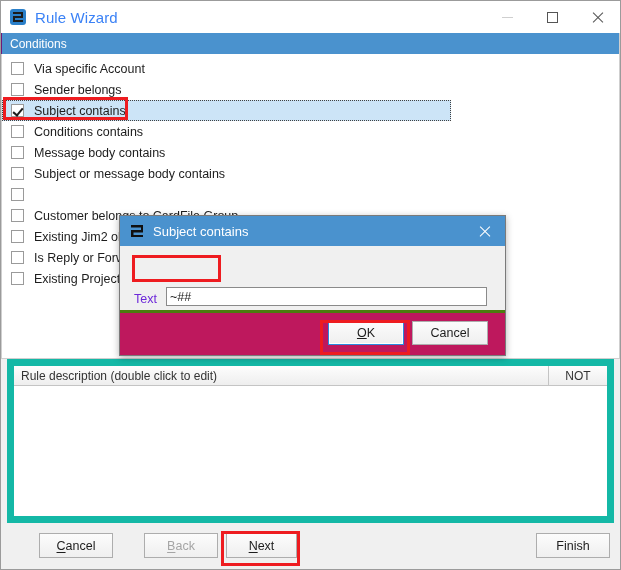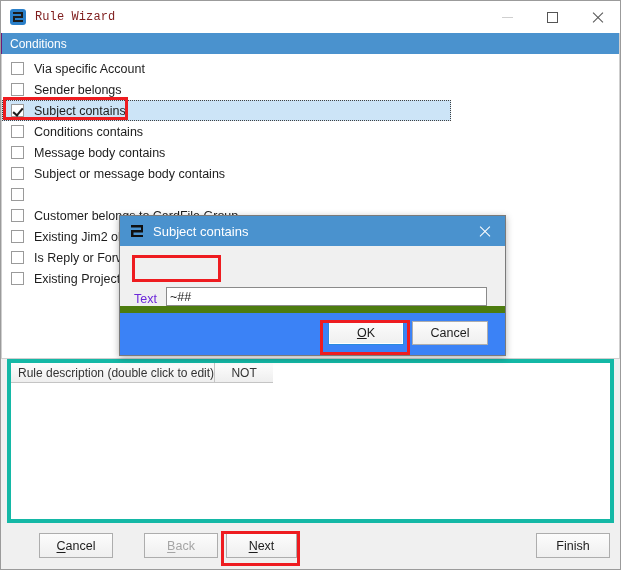--- a/index.html
+++ b/index.html
@@ -58,24 +58,23 @@
     left: 3px; top: 3px;
     width: 10px; height: 10px;
     background:
       linear-gradient(#1b1b1b,#1b1b1b) 0 0 / 10px 2px no-repeat,
       linear-gradient(#1b1b1b,#1b1b1b) 0 4px / 10px 2px no-repeat,
       linear-gradient(#1b1b1b,#1b1b1b) 8px 0 / 2px 5px no-repeat,
       linear-gradient(#1b1b1b,#1b1b1b) 0 4px / 2px 6px no-repeat,
       linear-gradient(#1b1b1b,#1b1b1b) 0 8px / 10px 2px no-repeat;
   }
   .title-text {
-    font-size: 12px;
-    color: #7f1d1d;
+    font-size: 15px;
+    color: #3b82f6;
     letter-spacing: .1px;
-    font-family: Liberation Mono, monospace;
   }
   .win-controls {
     position: absolute;
     right: 0; top: 0;
     height: 32px;
     display: flex;
   }
   .win-btn {
     width: 45px; height: 32px;
     display: flex;
@@ -175,25 +174,25 @@
   }
   .cond-label {
     font-size: 12.5px;
     color: #1d1d1d;
     white-space: nowrap;
   }
 
   
   .desc-wrap {
     margin: 0 6px;
-    border: 4px solid #14b8a6;
+    border: 7px solid #14b8a6;
     background: #ffffff;
     flex: 1 1 auto;
     display: flex;
-    flex-direction: row;
+    flex-direction: column;
     min-height: 0;
     box-sizing: border-box;
   }
   .desc-head {
     height: 19px;
     display: flex;
     background: linear-gradient(#fdfdfd,#eeeeee);
     border-bottom: 1px solid #c4c4c4;
     flex: 0 0 auto;
   }
@@ -337,22 +336,22 @@
     align-items: center;
     font-size: 12.5px;
     color: #1d1d1d;
     top: 75px;
   }
   .dlg-check .cbx { margin-right: 8px; }
 
   .dlg-footer {
     height: 42px;
     flex: 0 0 auto;
-    border-top: 7px solid #4d7c0f;
-    background: #3b82f6;
+    border-top: 3px solid #4d7c0f;
+    background: #be185d;
     position: relative;
     padding-left: 32px;
   }
   .dlg-btn {
     position: absolute;
     top: 8px;
     width: 76px; height: 24px;
     background: linear-gradient(#fcfcfc,#efefef);
     border: 1px solid #adadad;
     font-size: 12.5px;

